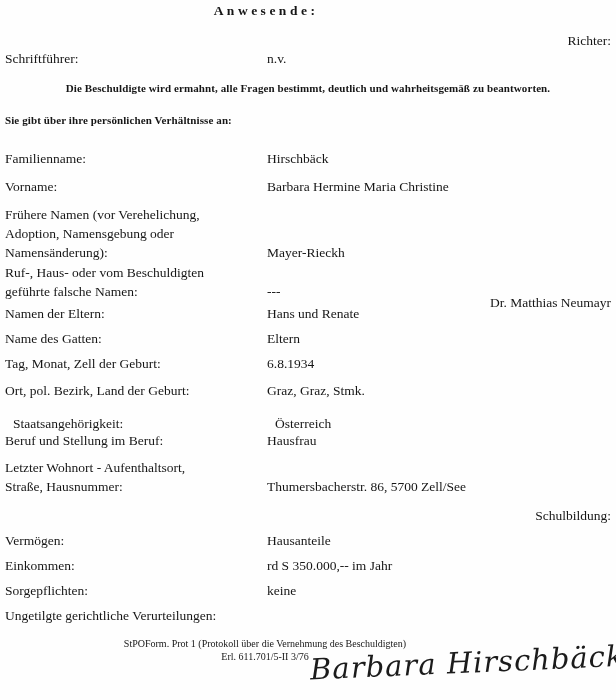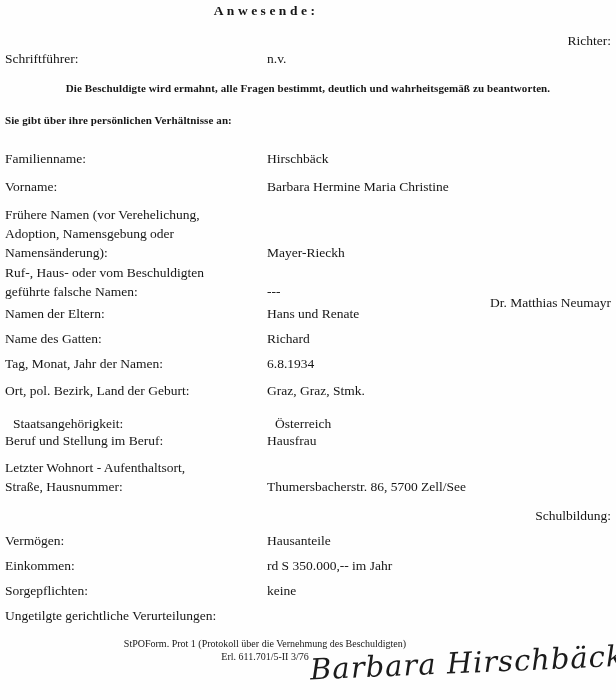--- a/index.html
+++ b/index.html
@@ -92,24 +92,24 @@
         <div class="lab">Ruf-, Haus- oder vom Beschuldigten
 geführte falsche Namen:</div>
         <div class="val">---</div>
       </div>
       <div class="row" style="top: 304px;">
         <div class="lab">Namen der Eltern:</div>
         <div class="val">Hans und Renate</div>
       </div>
       <div class="row" style="top: 329px;">
         <div class="lab">Name des Gatten:</div>
-        <div class="val">Richard</div>
+        <div class="val">Eltern</div>
       </div>
       <div class="row" style="top: 354px;">
-        <div class="lab">Tag, Monat, Jahr der Namen:</div>
+        <div class="lab">Tag, Monat, Zell der Geburt:</div>
         <div class="val">6.8.1934</div>
       </div>
       <div class="row" style="top: 381px;">
         <div class="lab">Ort, pol. Bezirk, Land der Geburt:</div>
         <div class="val">Graz, Graz, Stmk.</div>
       </div>
       <div class="row" style="top: 414px; margin-left: 8px;">
         <div class="lab">Staatsangehörigkeit:</div>
         <div class="val">Österreich</div>
       </div>

